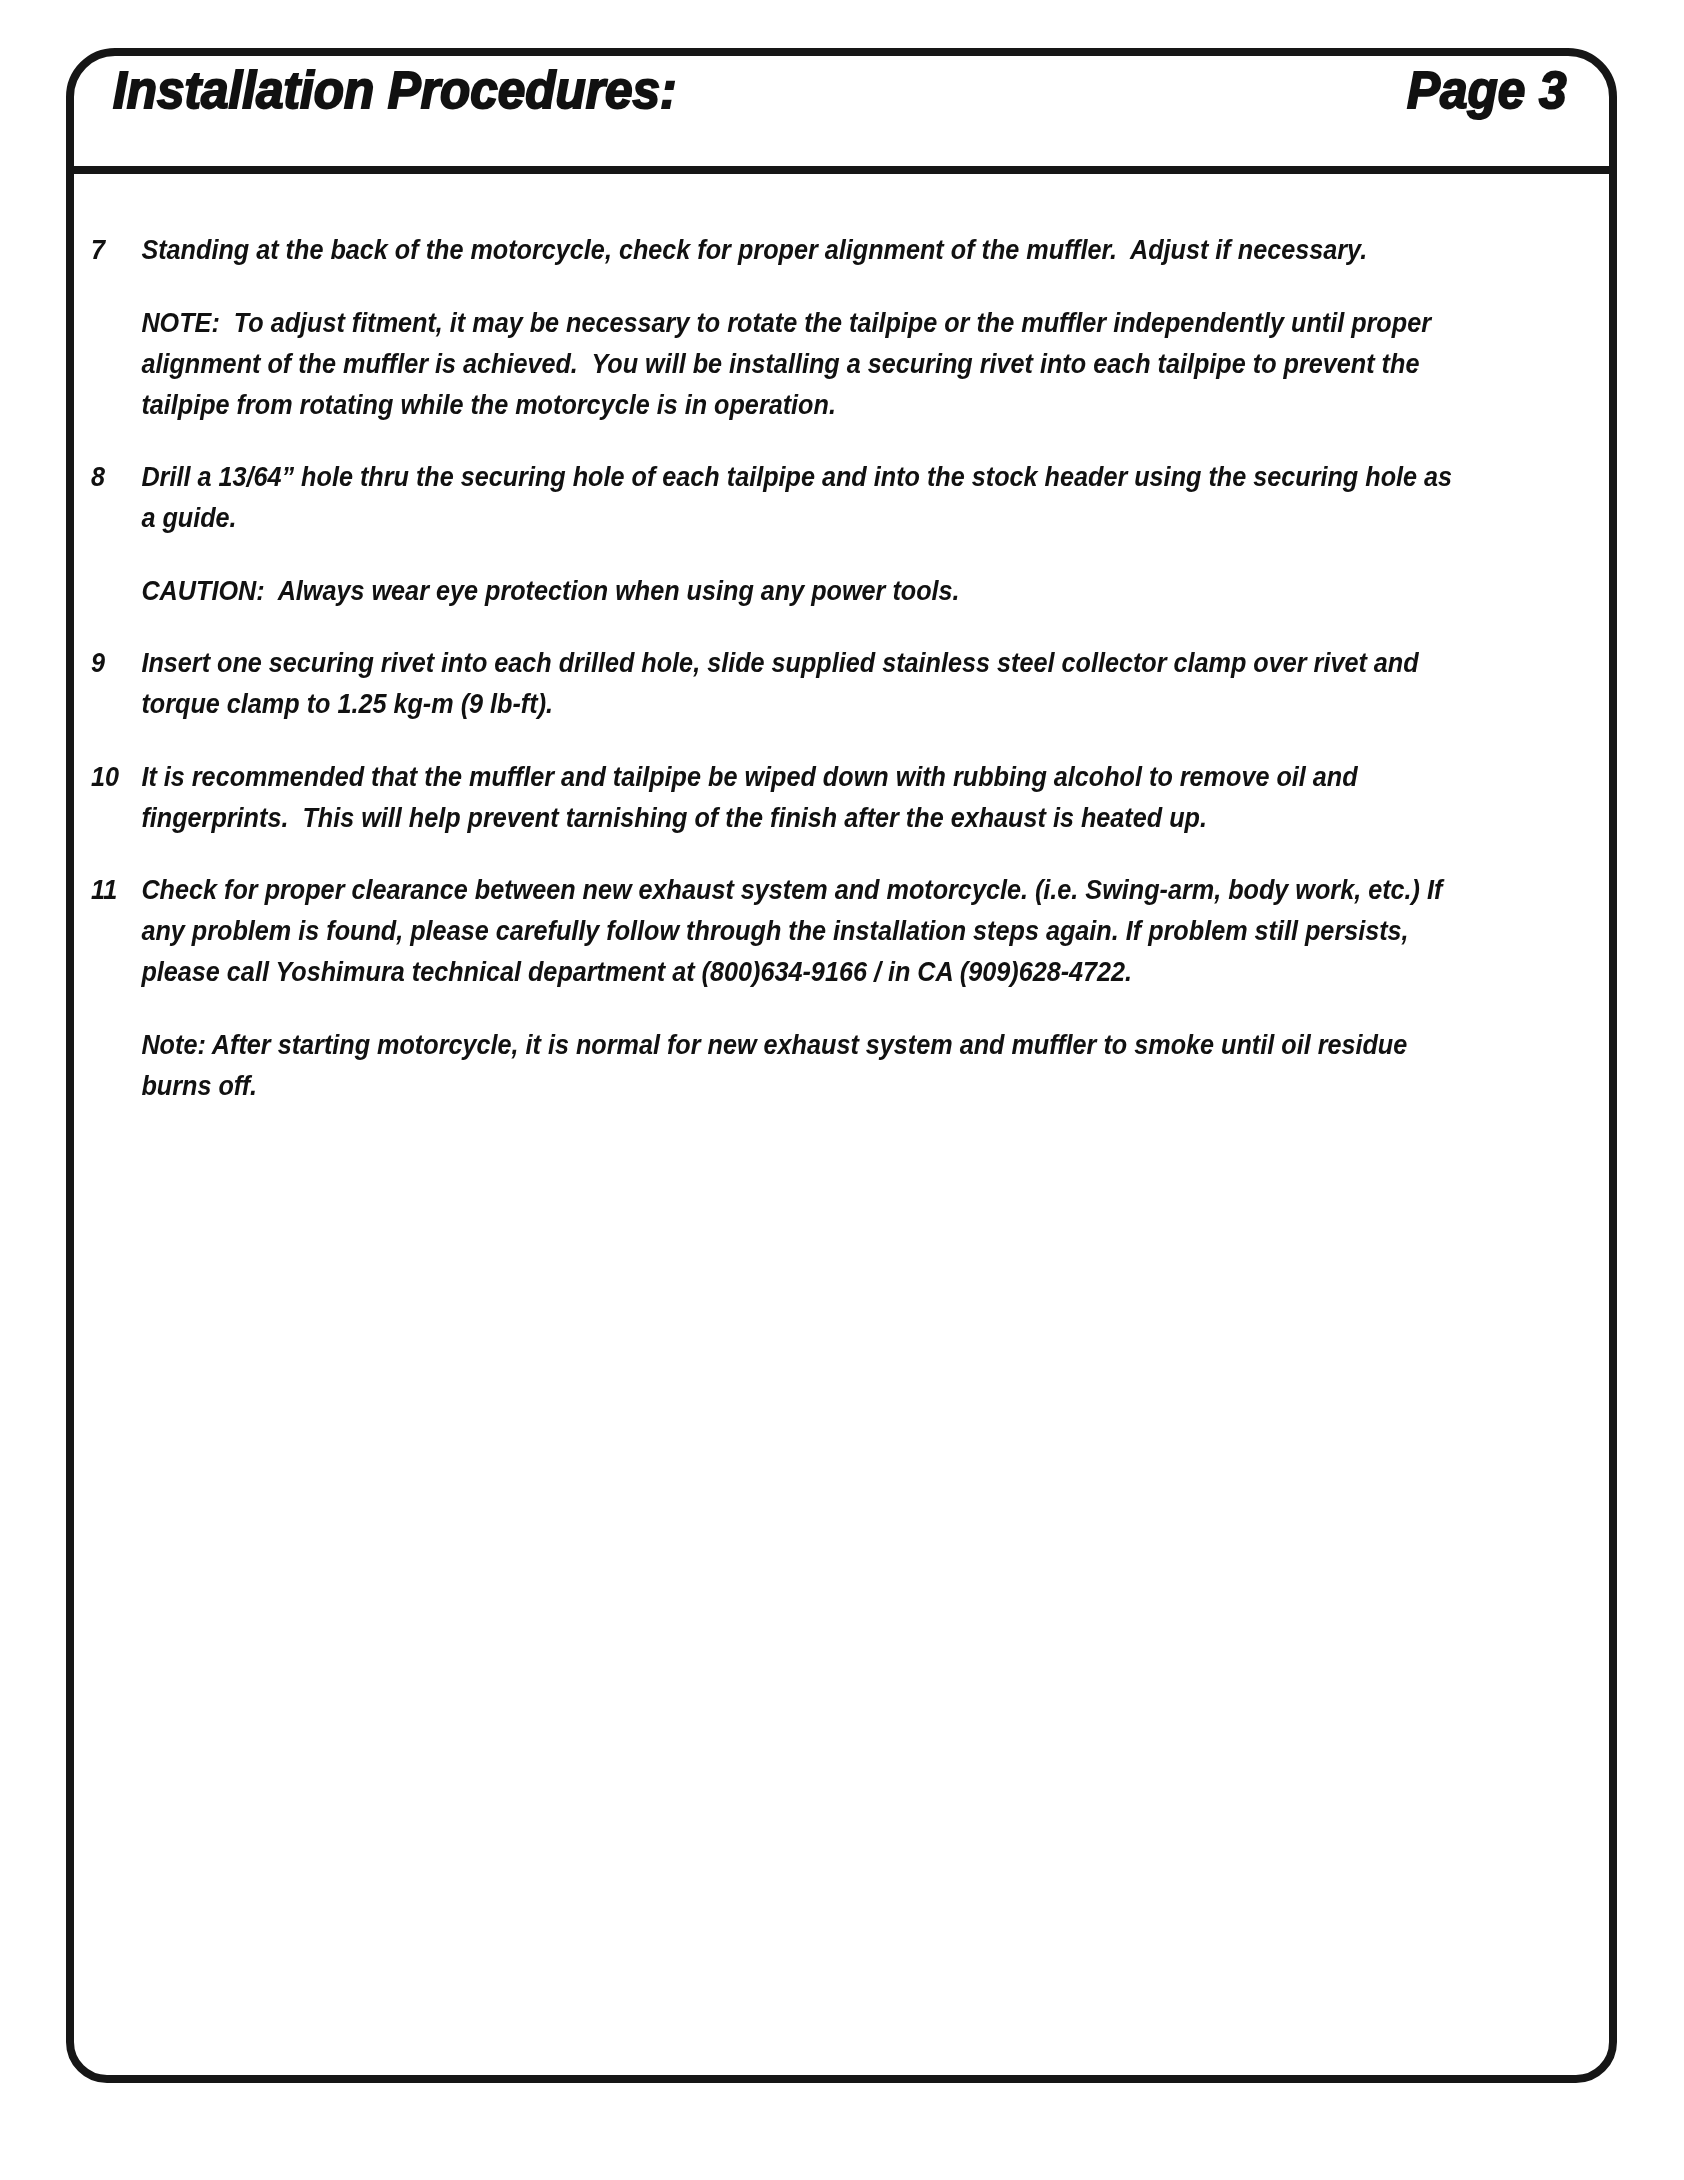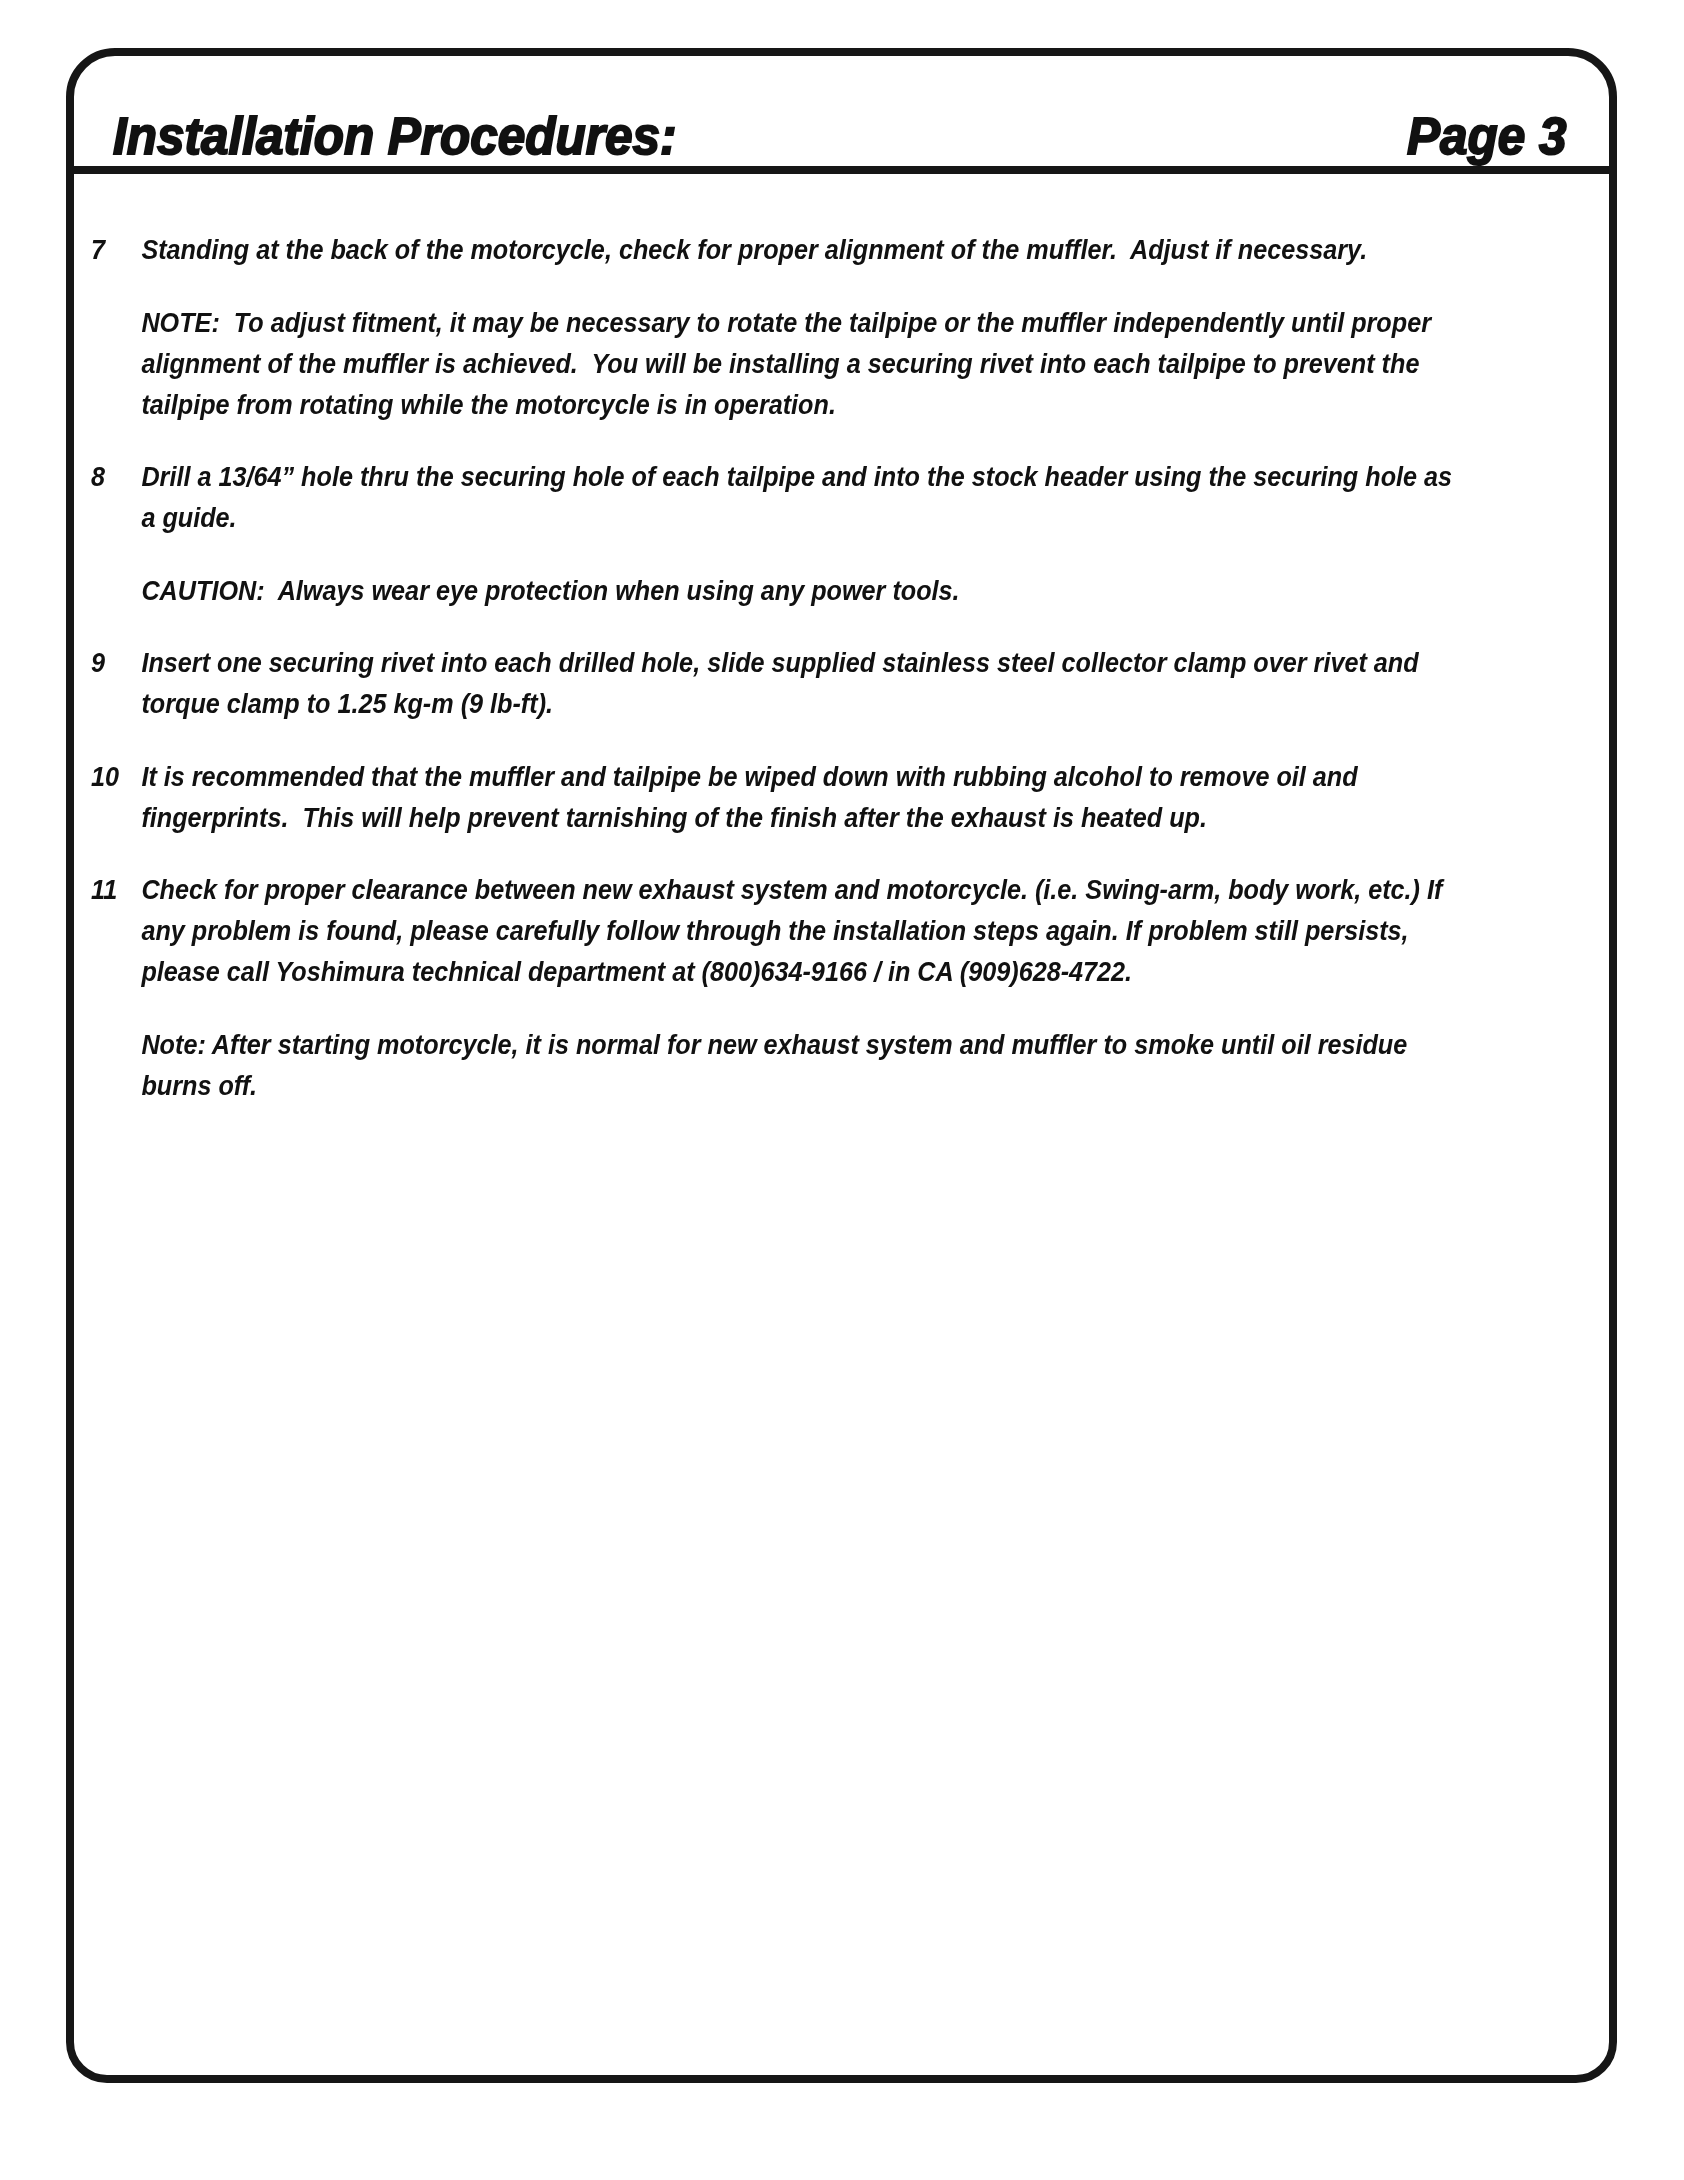--- a/index.html
+++ b/index.html
@@ -22,21 +22,21 @@
     width: 1535px;   
     height: 2019px;  
     border: 8.5px solid #161616;
     border-radius: 49px 49px 41px 41px;
     background: #ffffff;
     box-sizing: content-box;
   }
   .page-header {
     display: flex;
     justify-content: space-between;
-    align-items: flex-end;
+    align-items: flex-start;
     height: 118px;
     padding: 5.1px 43px 0 39px;
     border-bottom: 8.5px solid #161616;
     box-sizing: border-box;
   }
   .page-title, .page-number {
     font-size: 51px;
     font-weight: bold;
     font-style: italic;
     color: #111111;

